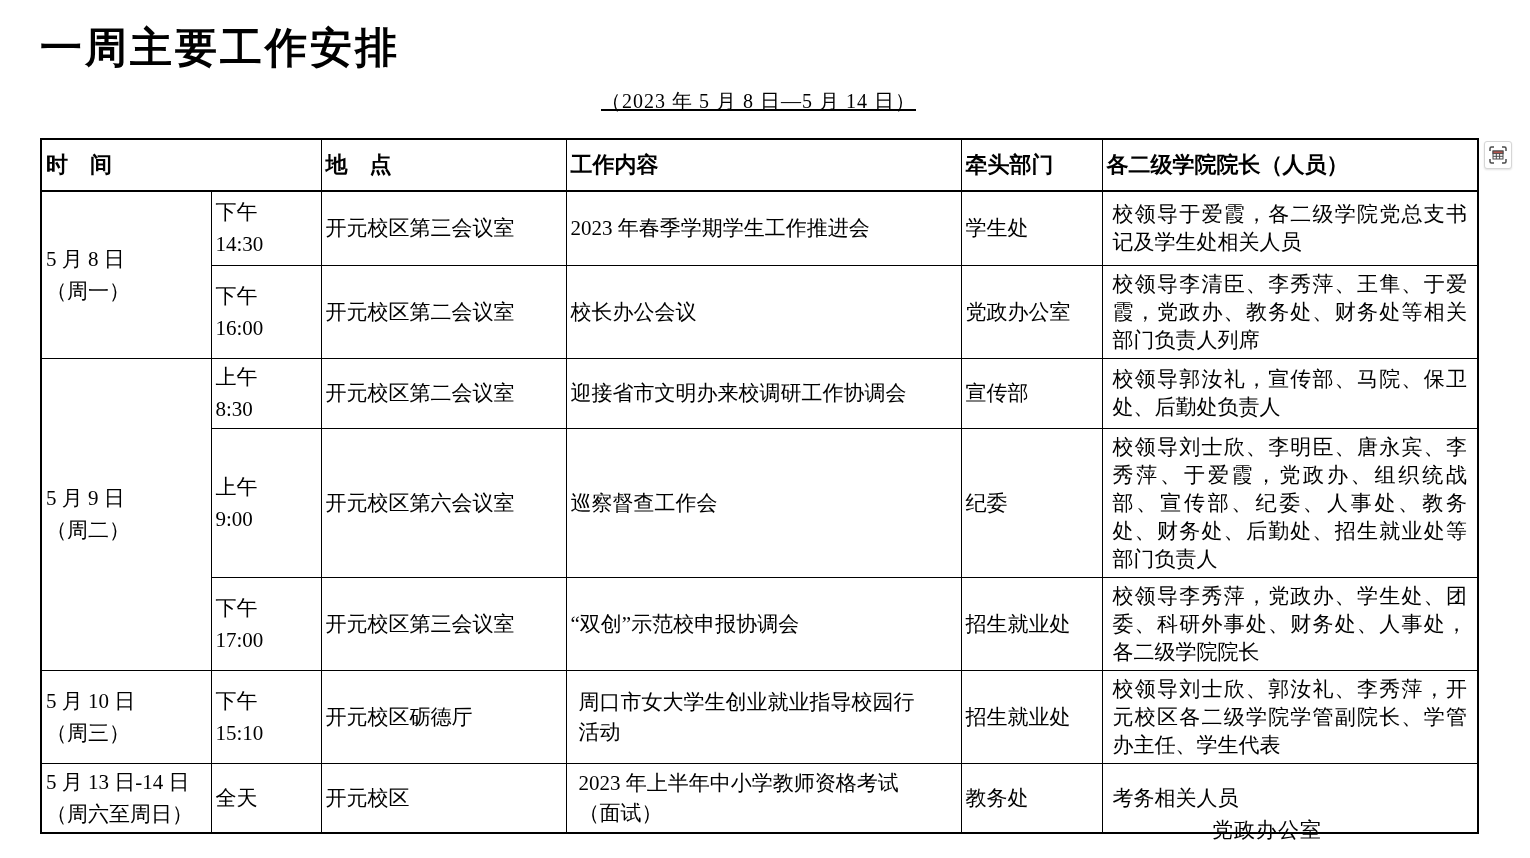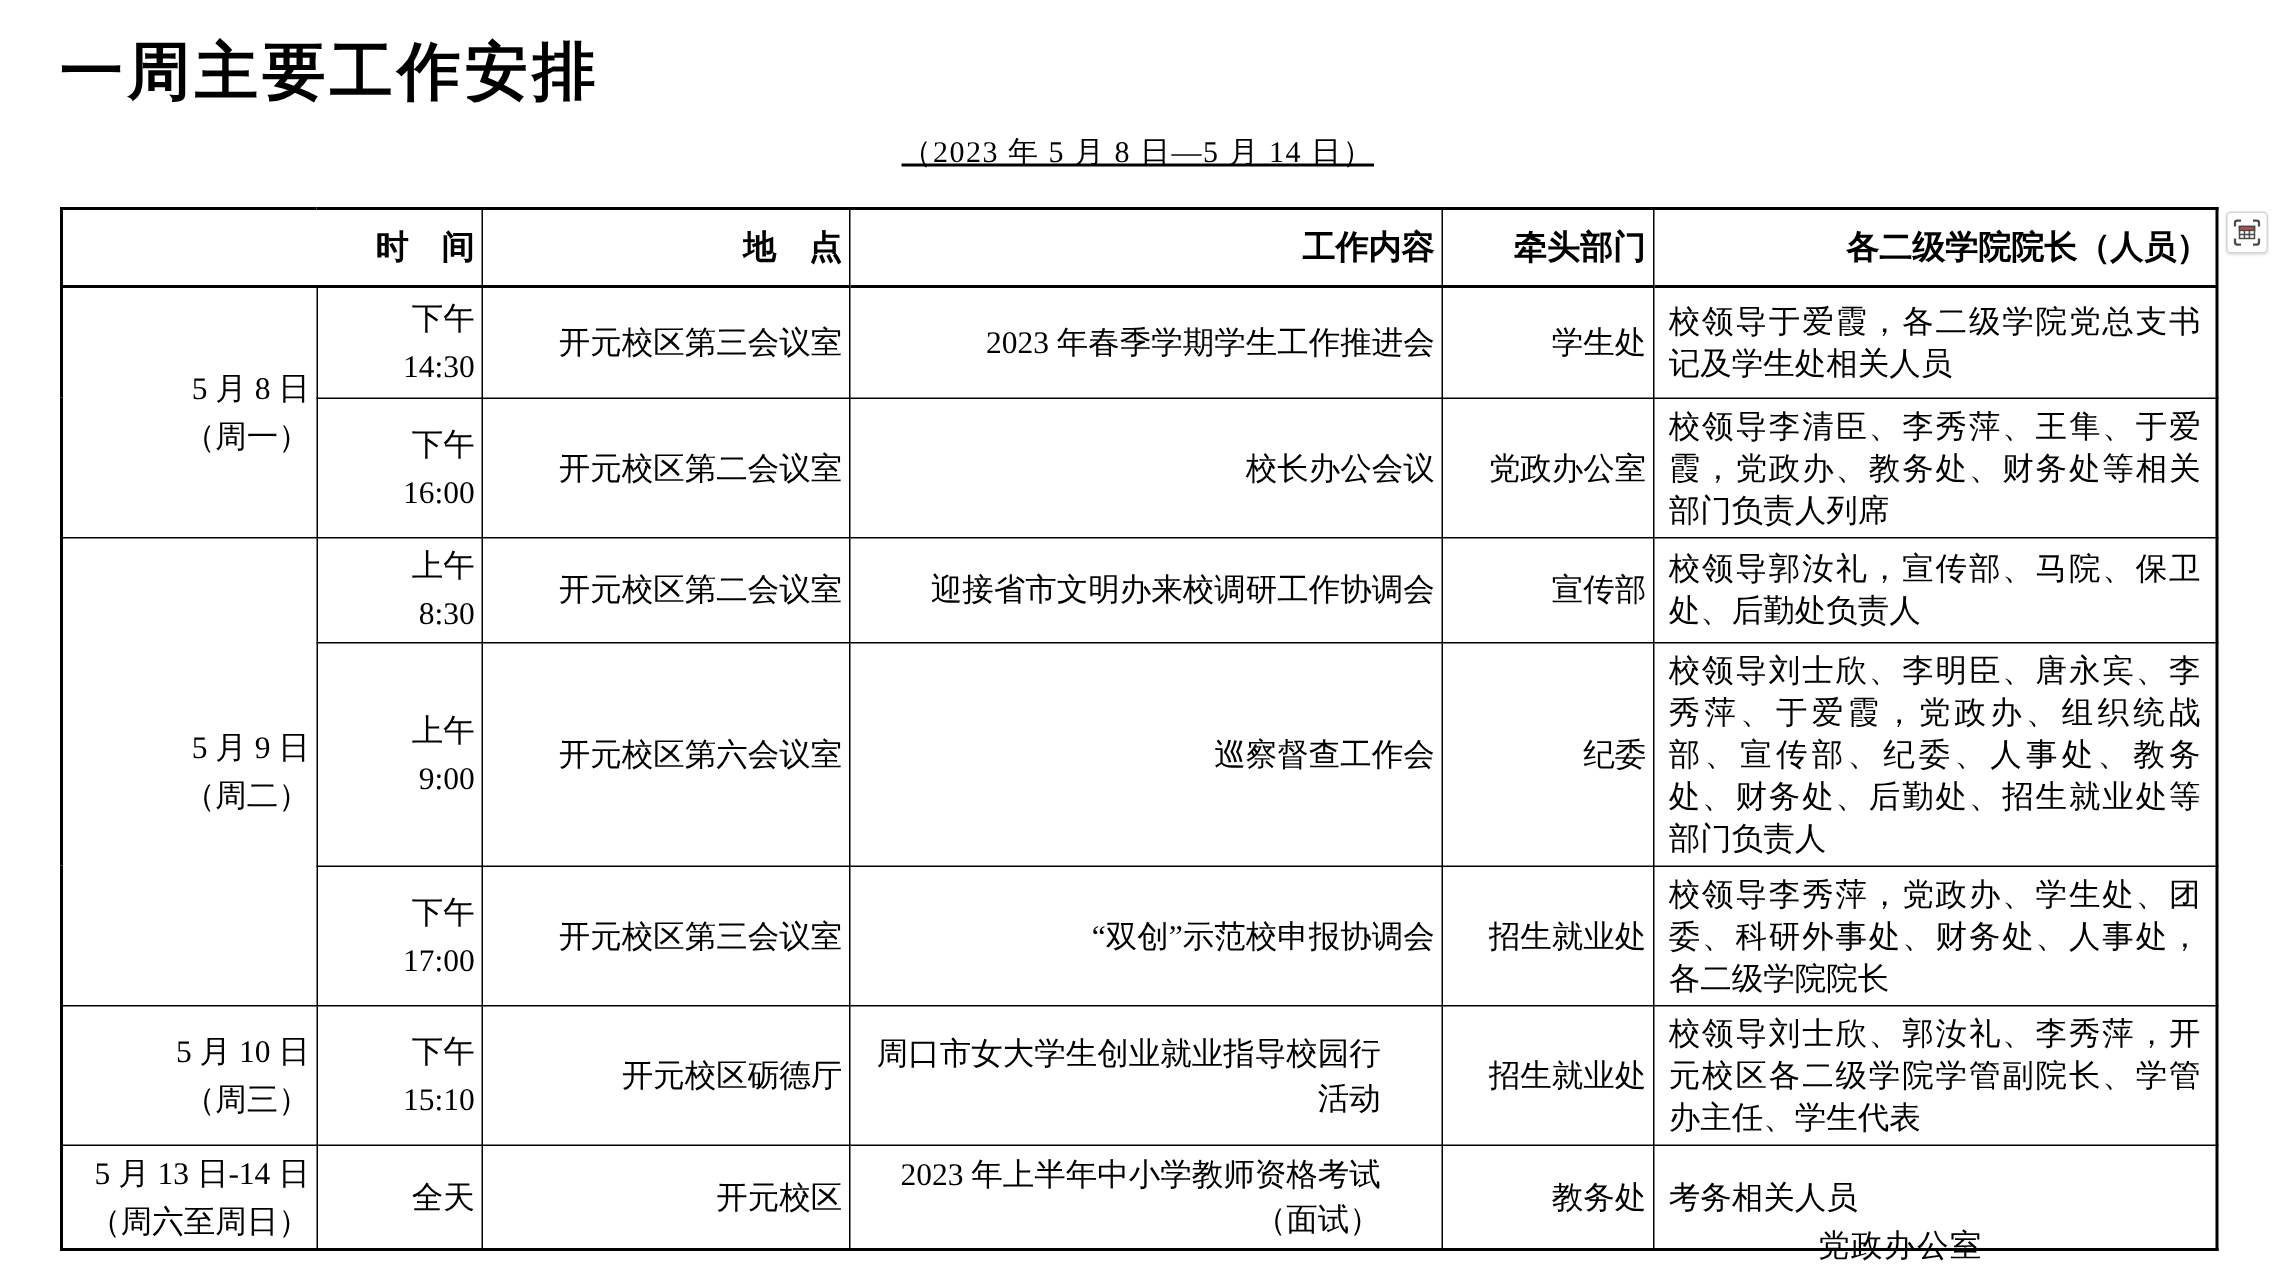--- a/index.html
+++ b/index.html
@@ -16,34 +16,34 @@
     margin:12px 53px 0 40px;text-align:center;
     font-size:20px;letter-spacing:1px;text-decoration:underline;
   }
   table.schedule{
     position:absolute;left:40px;top:138px;width:1437px;
     border-collapse:collapse;table-layout:fixed;
     border:2px solid #000;
   }
   .schedule th,.schedule td{
     border:1px solid #000;vertical-align:middle;
-    font-size:21px;text-align:right;padding:2px 4px;
+    font-size:21px;text-align:left;padding:2px 4px;
     overflow:hidden;
   }
   .schedule thead th{
     font-size:22px;font-weight:700;height:46px;
     border-bottom:2px solid #000;
   }
   .schedule td.date div,.schedule td.time div{line-height:32px;}
   .schedule td.pt{
     text-align:justify;text-justify:inter-ideograph;
     padding:4px 10px;line-height:28px;
   }
   .schedule td.wrap-left{
-    text-align:right;padding:2px 40px 2px 12px;line-height:30px;
+    text-align:left;padding:2px 40px 2px 12px;line-height:30px;
   }
   .footer-sign{
     position:absolute;left:1212px;top:816px;
     font-size:21px;letter-spacing:1px;
   }
   .capture-btn{
     position:absolute;left:1484px;top:141px;width:26px;height:26px;
     background:#ffffff;border:1px solid #d6d6d6;border-radius:3px;
     box-shadow:0 1px 2px rgba(0,0,0,0.12);
     display:flex;align-items:center;justify-content:center;

